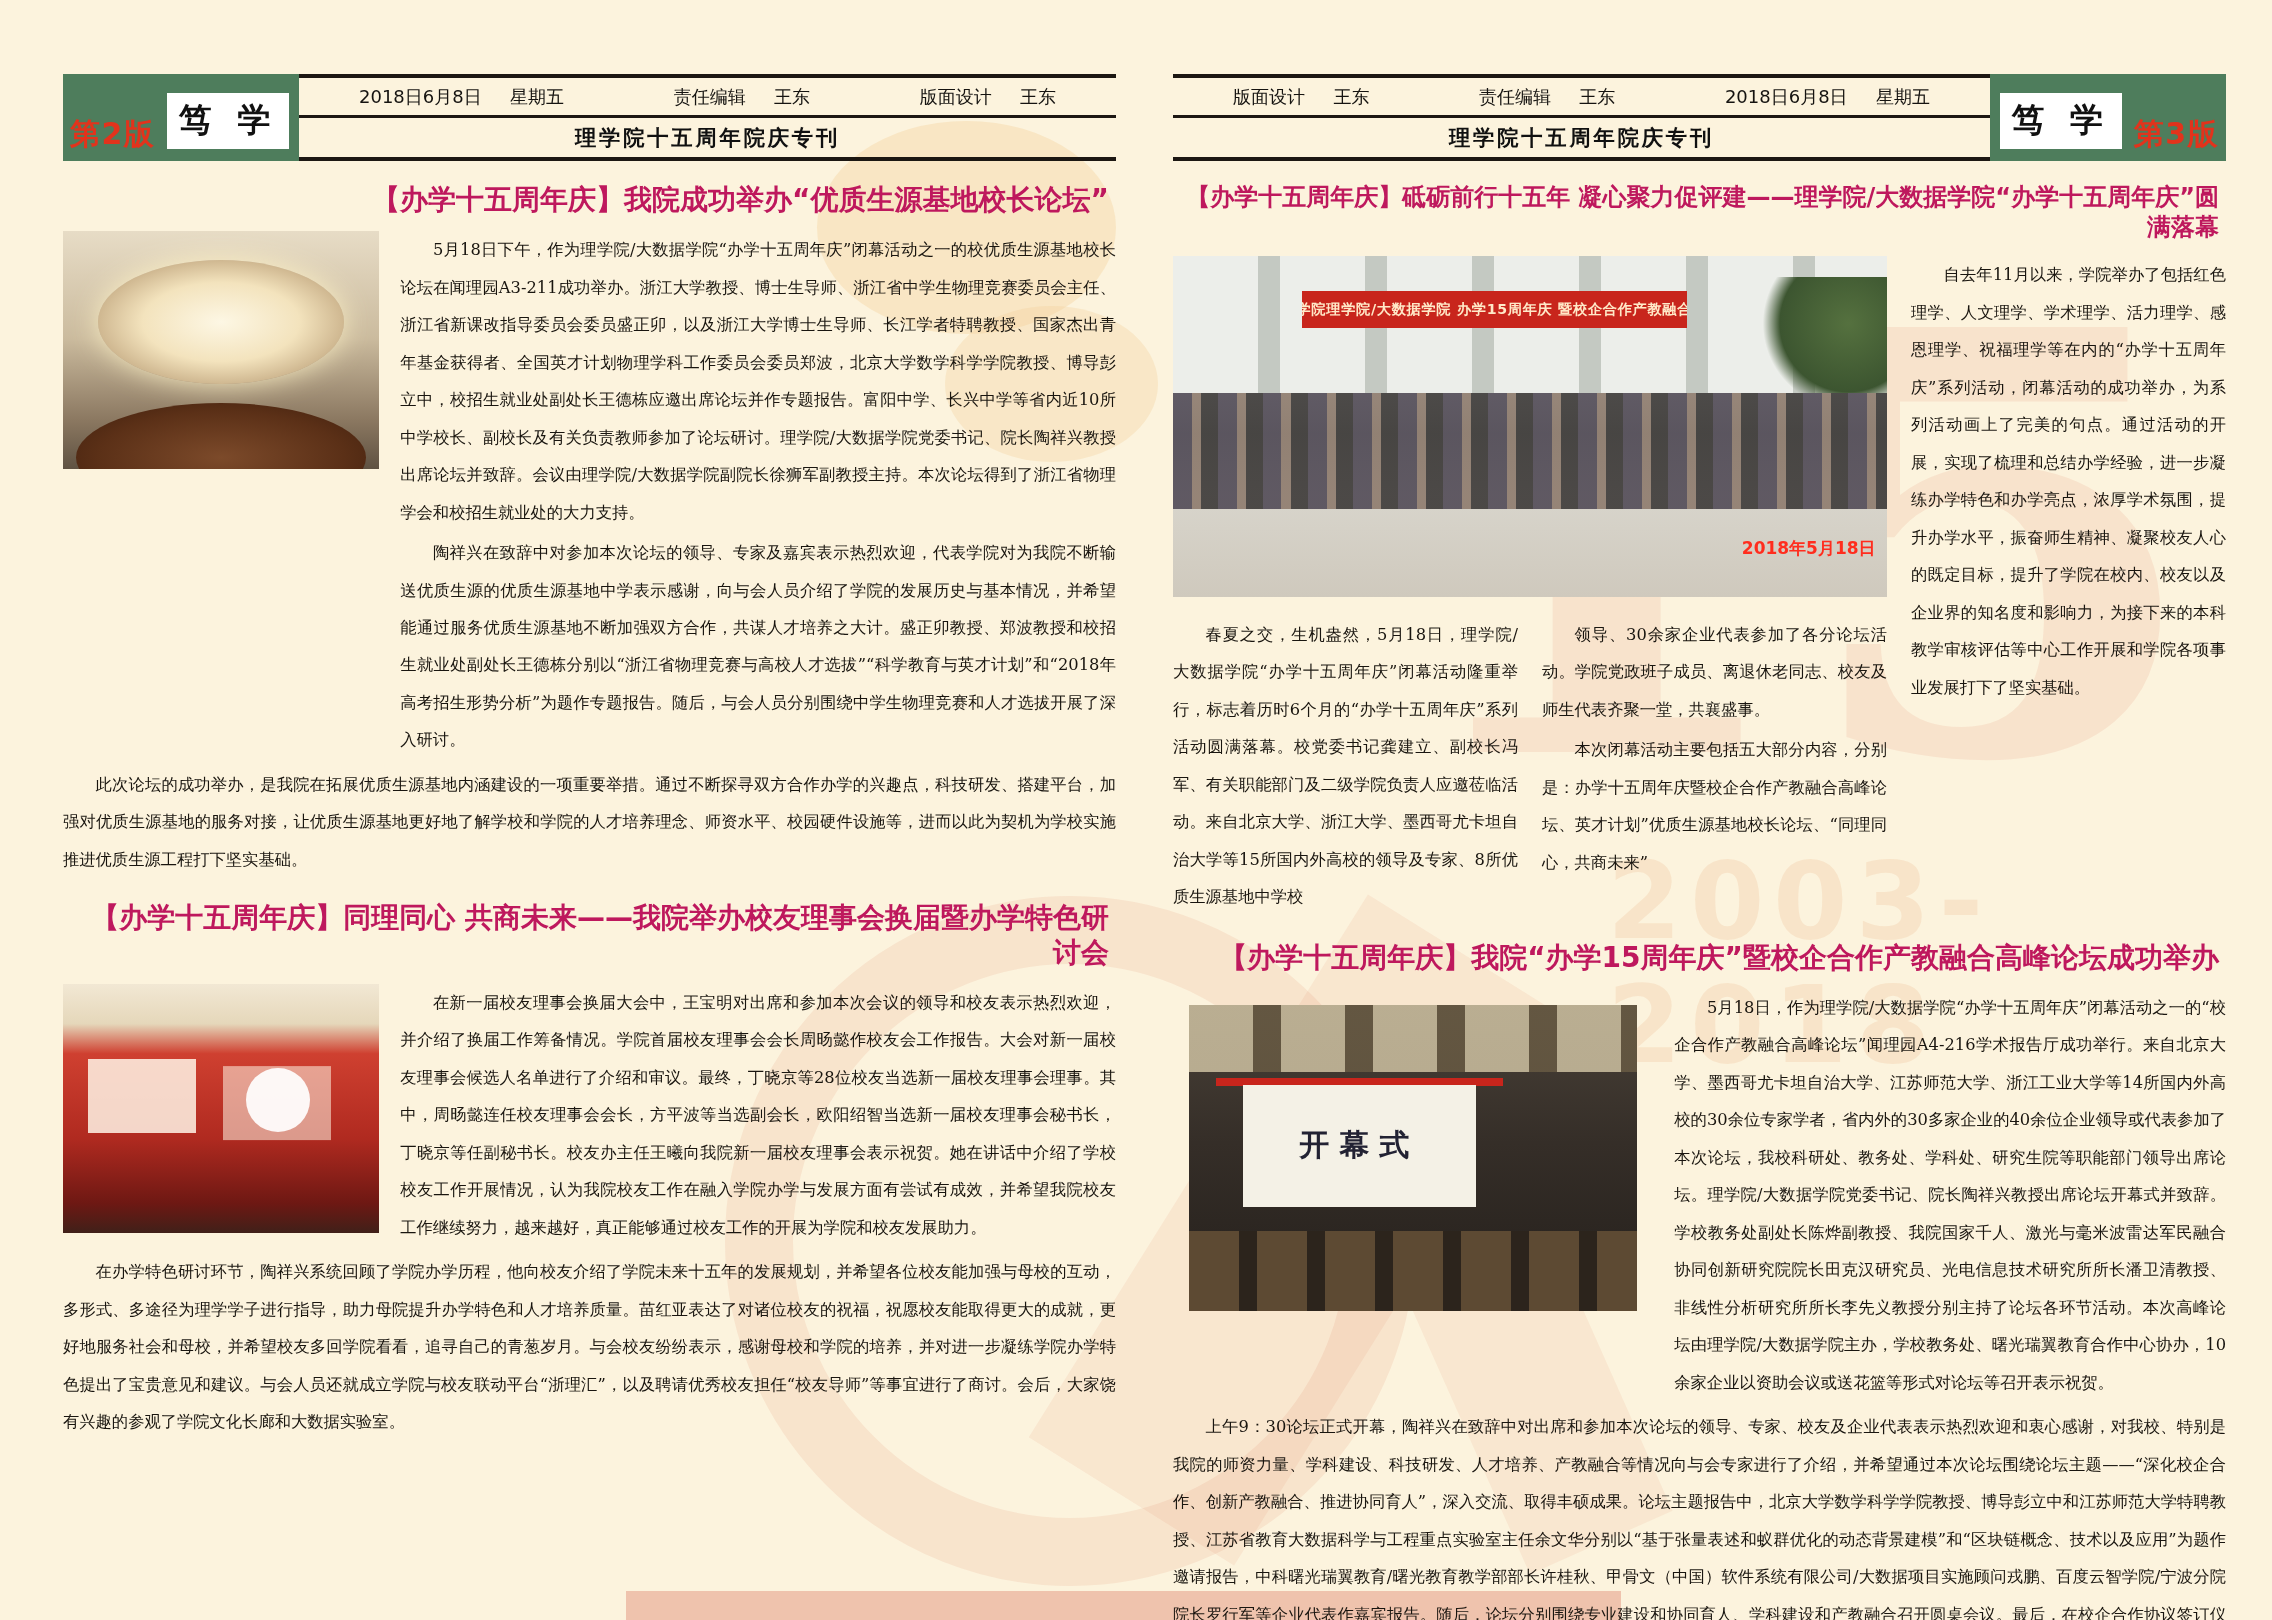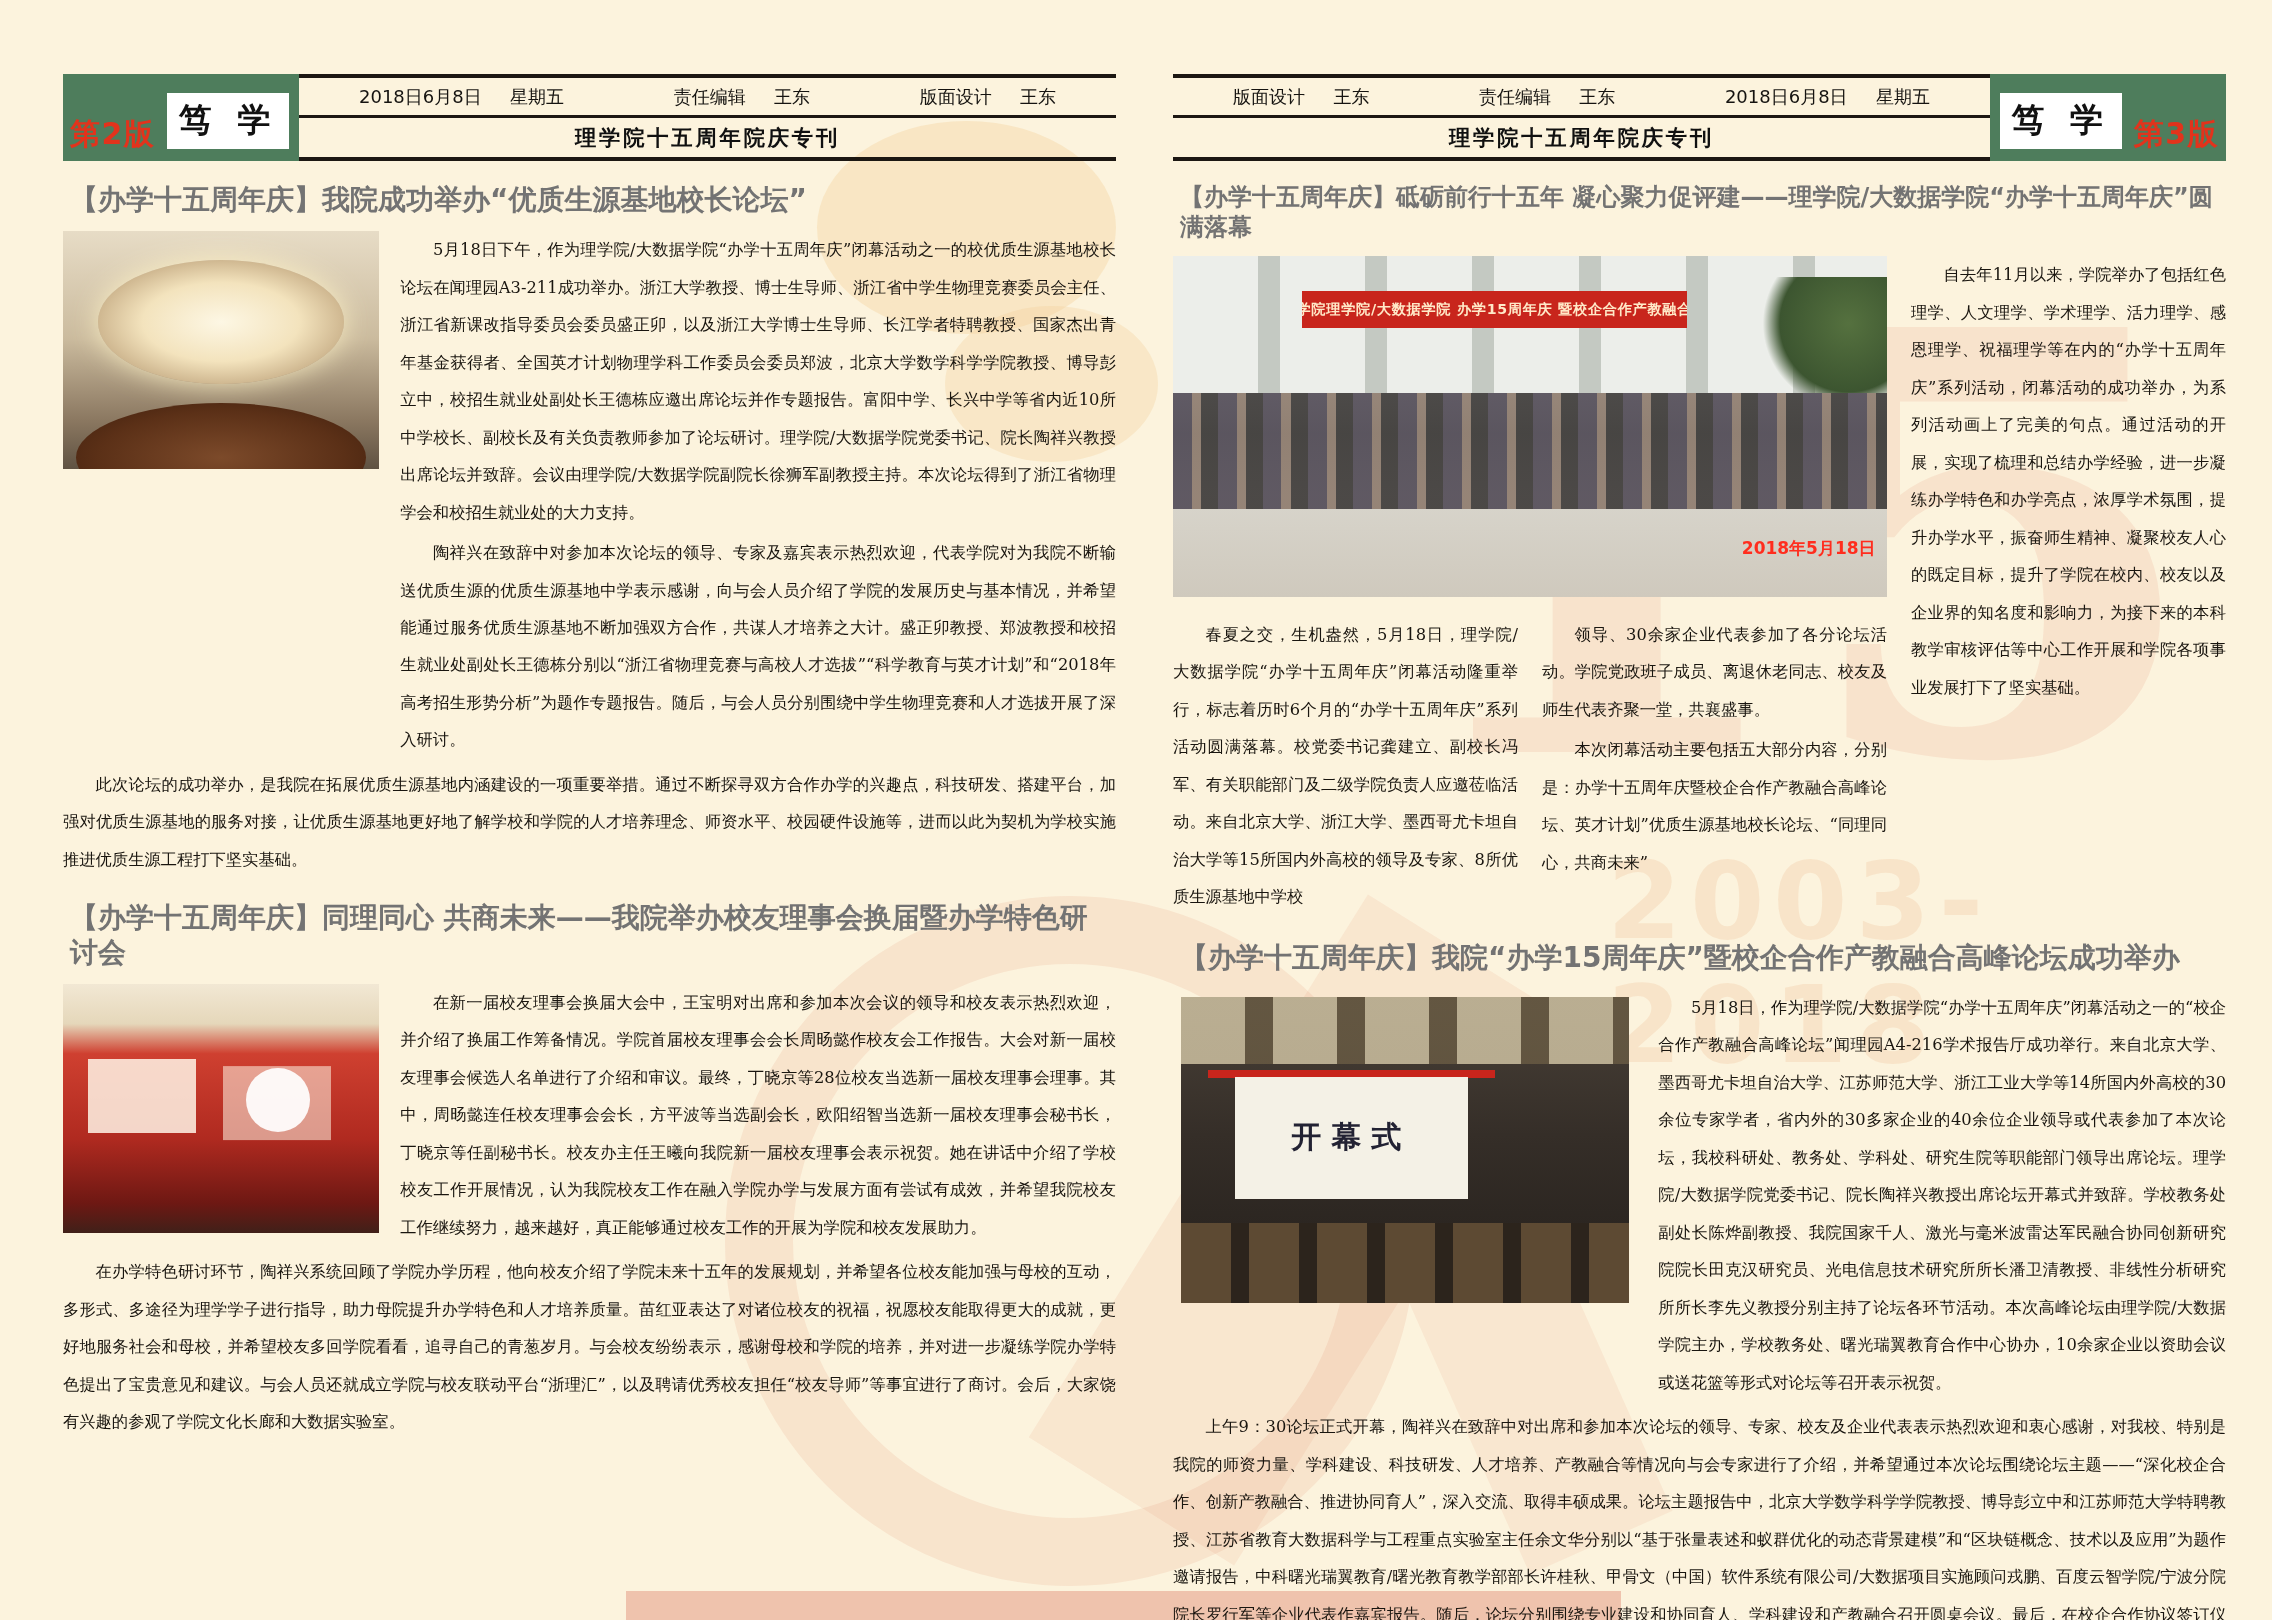--- a/index.html
+++ b/index.html
@@ -36,21 +36,21 @@
   .page.right .masthead-box{right:auto;left:10px;}
   .rules-area{flex:1;display:flex;flex-direction:column;}
   .rule{height:0;border-top:4.3px solid #1c1712;}
   .rule.thin{border-top-width:3.6px;}
   .date-row{display:flex;align-items:center;gap:28.4px;padding:0 60px;height:38px;font-size:18px;color:#151310;}
   .date-row .grow{flex:1;}
   .section-title-row{display:flex;align-items:center;justify-content:center;height:40px;
     font-size:21.3px;font-weight:700;letter-spacing:2.8px;color:#101010;}
 
   
-  .headline{font-size:28px;font-weight:900;text-align:left;color:#737373;
+  .headline{font-size:28px;font-weight:900;text-align:right;color:#be185d;
     margin:21.3px 7.1px 14.2px;letter-spacing:0px;line-height:1.25;}
   .headline.sm{font-size:24px;}
   .para{font-family:"DejaVu Serif","Liberation Serif",serif;font-size:16.3px;line-height:2.3;
     text-align:justify;text-indent:2em;margin:0 0 2.8px;color:#19150f;}
   .art-top{display:flex;gap:21.3px;align-items:flex-start;}
   .art-top .textcol{flex:1;min-width:0;}
   .fullwidth{margin-top:4.3px;}
   .ra1-wrap{display:flex;gap:24px;align-items:flex-start;}
   .ra1-left{flex:0 0 714px;}
   .ra1-right{flex:1;min-width:0;}
@@ -207,21 +207,21 @@
       </div>
       <div class="ra1-right">
         <p class="para">自去年11月以来，学院举办了包括红色理学、人文理学、学术理学、活力理学、感恩理学、祝福理学等在内的“办学十五周年庆”系列活动，闭幕活动的成功举办，为系列活动画上了完美的句点。通过活动的开展，实现了梳理和总结办学经验，进一步凝练办学特色和办学亮点，浓厚学术氛围，提升办学水平，振奋师生精神、凝聚校友人心的既定目标，提升了学院在校内、校友以及企业界的知名度和影响力，为接下来的本科教学审核评估等中心工作开展和学院各项事业发展打下了坚实基础。</p>
       </div>
     </div>
   </article>
 
   <article>
     <h2 class="headline">【办学十五周年庆】我院“办学15周年庆”暨校企合作产教融合高峰论坛成功举办</h2>
     <div class="art-top">
-      <figure class="photo ph-forum" style="margin:8px;flex:0 0 448px;">
+      <figure class="photo ph-forum" style="margin:16px;flex:0 0 448px;">
         <div class="ceil"></div>
         <div class="redband"></div>
         <div class="screen">开幕式</div>
         <div class="desks"></div>
       </figure>
       <div class="textcol">
         <p class="para">5月18日，作为理学院/大数据学院“办学十五周年庆”闭幕活动之一的“校企合作产教融合高峰论坛”闻理园A4-216学术报告厅成功举行。来自北京大学、墨西哥尤卡坦自治大学、江苏师范大学、浙江工业大学等14所国内外高校的30余位专家学者，省内外的30多家企业的40余位企业领导或代表参加了本次论坛，我校科研处、教务处、学科处、研究生院等职能部门领导出席论坛。理学院/大数据学院党委书记、院长陶祥兴教授出席论坛开幕式并致辞。学校教务处副处长陈烨副教授、我院国家千人、激光与毫米波雷达军民融合协同创新研究院院长田克汉研究员、光电信息技术研究所所长潘卫清教授、非线性分析研究所所长李先义教授分别主持了论坛各环节活动。本次高峰论坛由理学院/大数据学院主办，学校教务处、曙光瑞翼教育合作中心协办，10余家企业以资助会议或送花篮等形式对论坛等召开表示祝贺。</p>
       </div>
     </div>
     <p class="para fullwidth">上午9：30论坛正式开幕，陶祥兴在致辞中对出席和参加本次论坛的领导、专家、校友及企业代表表示热烈欢迎和衷心感谢，对我校、特别是我院的师资力量、学科建设、科技研发、人才培养、产教融合等情况向与会专家进行了介绍，并希望通过本次论坛围绕论坛主题——“深化校企合作、创新产教融合、推进协同育人”，深入交流、取得丰硕成果。论坛主题报告中，北京大学数学科学学院教授、博导彭立中和江苏师范大学特聘教授、江苏省教育大数据科学与工程重点实验室主任余文华分别以“基于张量表述和蚁群优化的动态背景建模”和“区块链概念、技术以及应用”为题作邀请报告，中科曙光瑞翼教育/曙光教育教学部部长许桂秋、甲骨文（中国）软件系统有限公司/大数据项目实施顾问戎鹏、百度云智学院/宁波分院院长罗行军等企业代表作嘉宾报告。随后，论坛分别围绕专业建设和协同育人、学科建设和产教融合召开圆桌会议。最后，在校企合作协议签订仪式中，共计14家企业与我院签订校企合作基地共建协议，北京驭光科技发展公司与我院签订校企合作奖学金设立协议，由我院校友理事会会长周旸懿创立的杭州翼佰科技公司与我院签订校企合作文化建设基金捐赠协议。</p>

